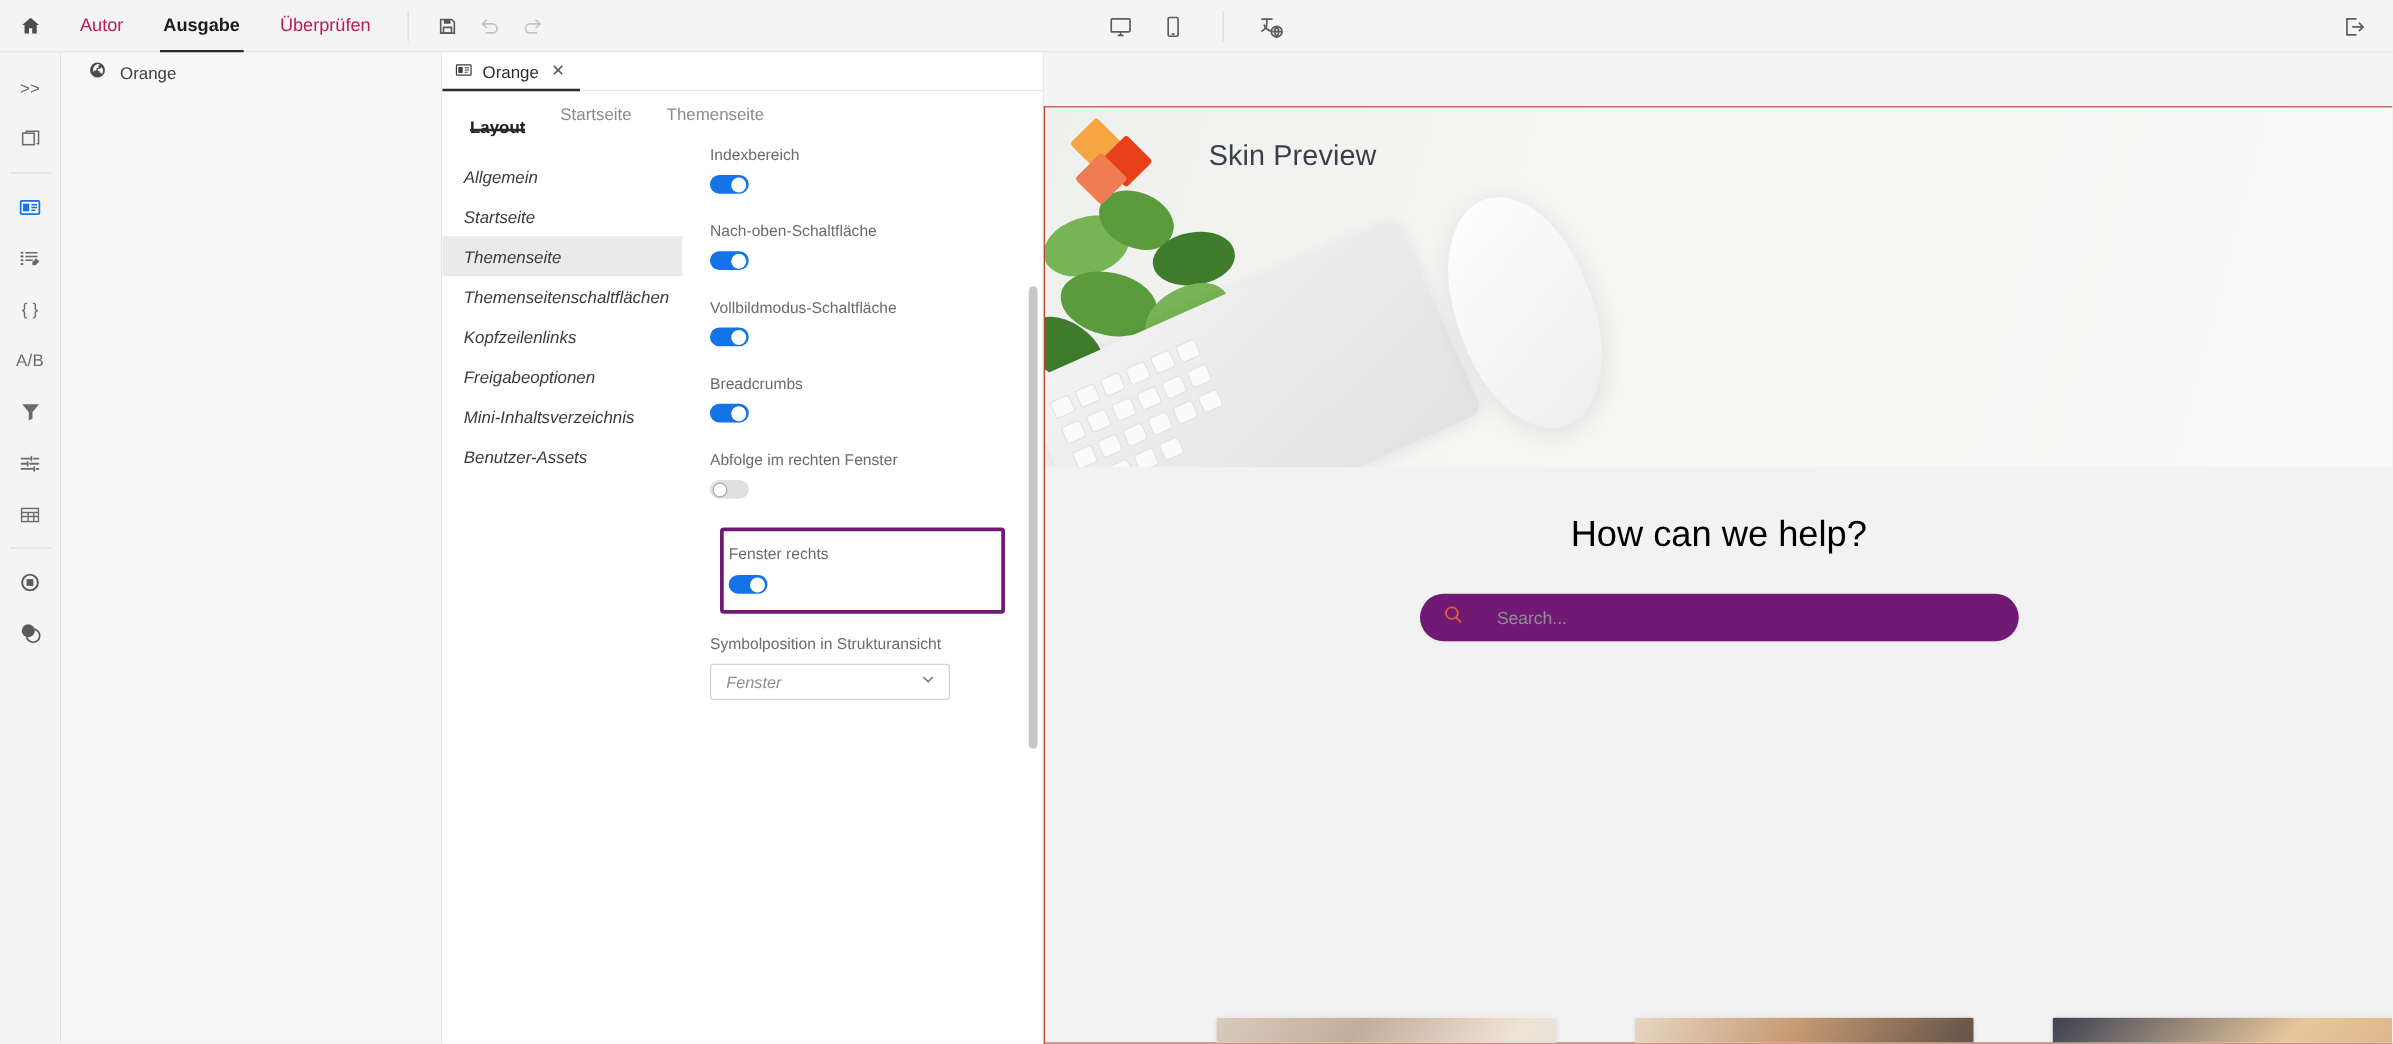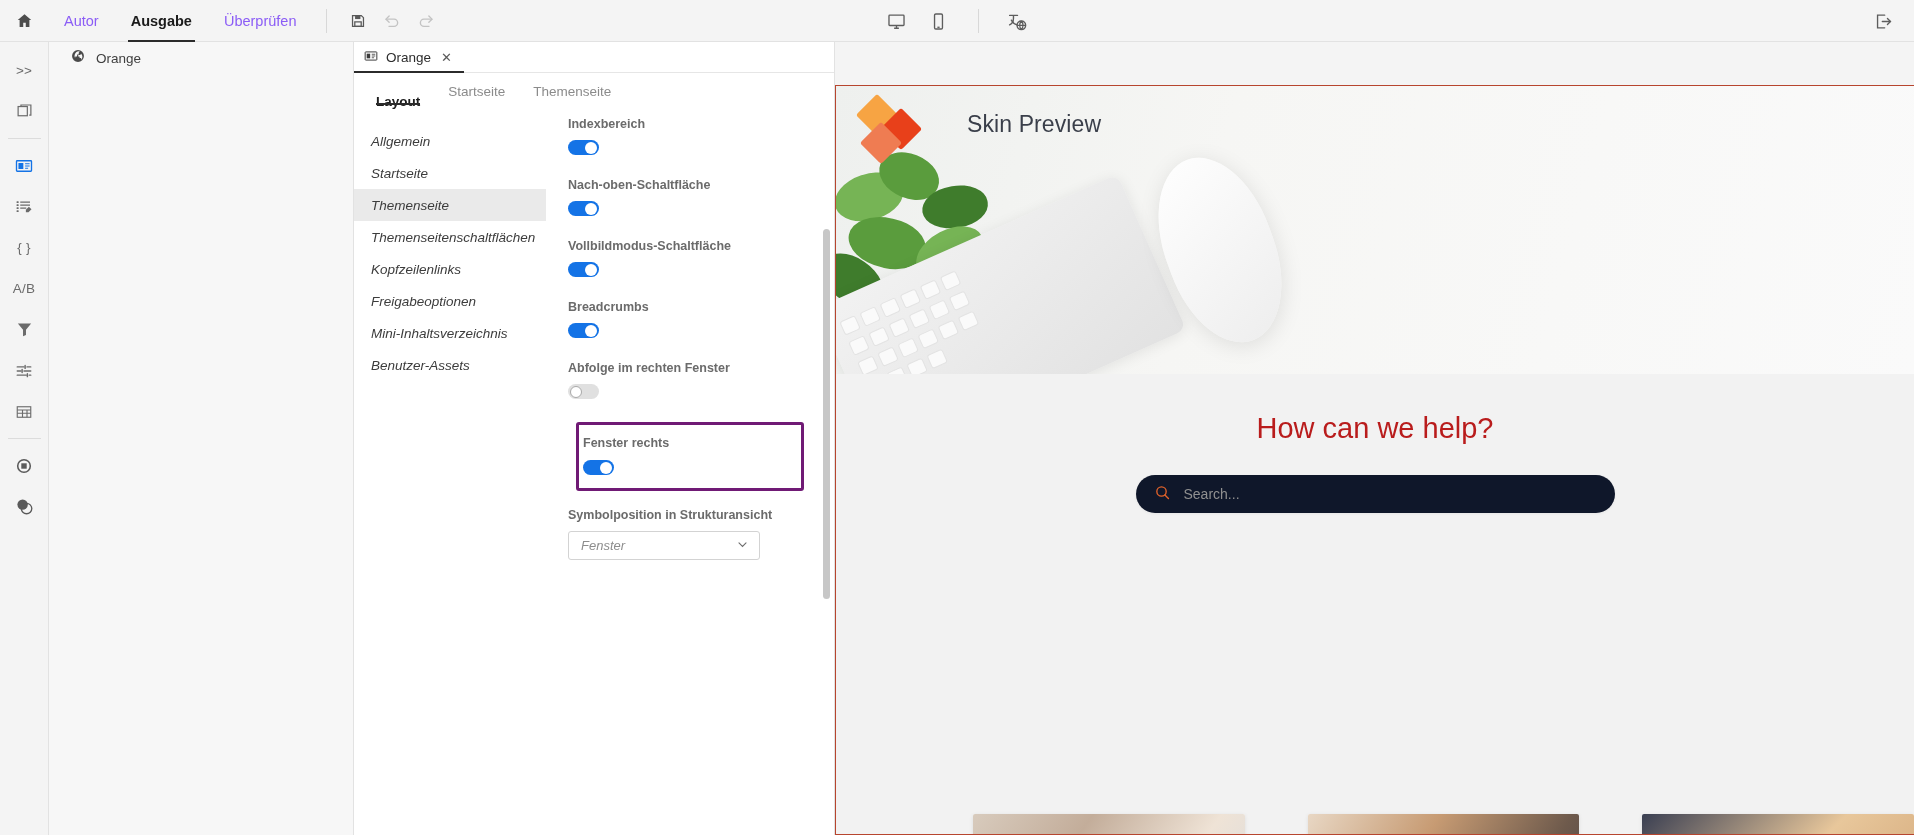--- a/index.html
+++ b/index.html
@@ -15,21 +15,21 @@
 
   
   .topbar {
     position: absolute; left: 0; top: 0; width: 1914px; height: 42px;
     background: #f4f4f4; border-bottom: 1px solid #e2e2e2;
     display: flex; align-items: center;
   }
   .tb-home { width: 48px; display: flex; align-items: center; justify-content: center; cursor: pointer; }
   .tb-menu { display: flex; align-items: center; gap: 0px; }
   .tb-item {
-    font-size: 14.5px; color: #8b5cf6; padding: 0 16px; height: 42px;
+    font-size: 14.5px; color: #be185d; padding: 0 16px; height: 42px;
     display: flex; align-items: center; cursor: pointer; position: relative;
     white-space: nowrap;
   }
   .tb-item.active { color: #1b1b1b; font-weight: 600; }
   .tb-item.active::after {
     content: ""; position: absolute; left: 13px; right: 13px; bottom: 0; height: 2px; background: #2b2b2b;
   }
   .tb-sep { width: 1px; height: 24px; background: #d8d8d8; margin: 0 14px; }
   .tb-icon {
     width: 34px; height: 34px; display: flex; align-items: center; justify-content: center;
@@ -109,21 +109,21 @@
     height: 32px; display: flex; align-items: center; padding-left: 17px;
     font-size: 13.5px; color: #3c3c3c; cursor: pointer; font-style: italic;
   }
   .nav-item.active { background: #eaeaea; }
 
   .opts {
     position: relative; flex: 1; padding: 8px 0 0 0; overflow: hidden; background: #fff;
   }
   .opts-inner { padding-left: 22px; padding-right: 30px; }
   .opt { margin-bottom: 23px; }
-  .opt-label { font-size: 12.5px; color: #6b6b6b; margin-bottom: 9px; font-weight: bold; }
+  .opt-label { font-size: 12.5px; color: #6b6b6b; margin-bottom: 9px; }
   .tgl {
     width: 31px; height: 15px; border-radius: 8px; position: relative; cursor: pointer; display: block;
   }
   .tgl.on { background: #1473e6; }
   .tgl.off { background: #e0e0e0; }
   .tgl .knob {
     position: absolute; top: 1.5px; width: 12px; height: 12px; border-radius: 50%;
   }
   .tgl.on .knob { right: 2px; background: #fff; }
   .tgl.off .knob { left: 1.5px; background: #fff; border: 1.5px solid #a9a9a9; width: 12px; height: 12px; }
@@ -176,25 +176,25 @@
   
   .logo { position: absolute; left: 22px; top: 12px; width: 66px; height: 66px; }
   .dia { position: absolute; width: 30px; height: 30px; transform: rotate(45deg); border-radius: 3px; }
   .skin-title {
     position: absolute; left: 131px; top: 25px;
     font-size: 23px; color: #3a3f4a; font-weight: 400; letter-spacing: .1px;
   }
 
   .search-block { position: relative; height: 290px; background: #f2f2f2; }
   .help-title {
-    text-align: center; font-size: 29px; color: #b91c1c; padding-top: 38px; font-weight: 400;
+    text-align: center; font-size: 29px; color: #000000; padding-top: 38px; font-weight: 400;
   }
   .searchbar {
-    width: 479px; height: 38px; margin: 30px auto 0; background: #0f172a; border-radius: 19px;
-    display: flex; align-items: center; padding: 0 18px; gap: 13px; box-shadow: 0 1px 3px rgba(0,0,0,.05);
+    width: 479px; height: 38px; margin: 30px auto 0; background: #701a75; border-radius: 19px;
+    display: flex; align-items: center; padding: 0 18px; gap: 27px; box-shadow: 0 1px 3px rgba(0,0,0,.05);
     cursor: text;
   }
   .search-ph { font-size: 14px; color: #909090; }
 
   .cards {
     position: absolute; left: 0; right: 0; top: 440px; display: flex; gap: 63px; padding-left: 137px;
   }
   .card { width: 290px; background: #fff; border-radius: 2px; box-shadow: 0 1px 4px rgba(0,0,0,.09); overflow: hidden; cursor: pointer; }
   .card-img { height: 185px; width: 100%; }
   .c1 { background: linear-gradient(125deg,#d8cbbd 0%,#c3ad9a 30%,#efe3d6 62%,#cfd6de 100%); }

